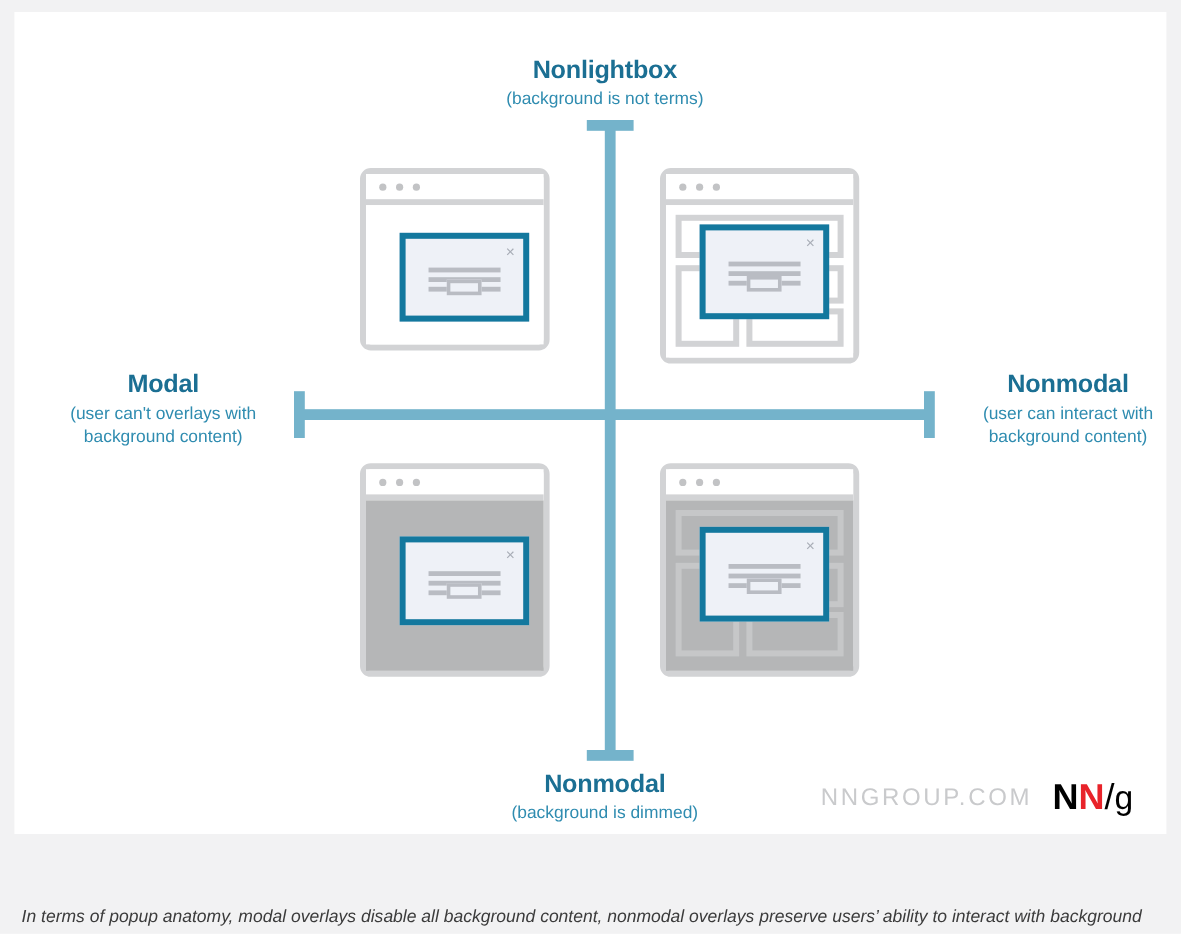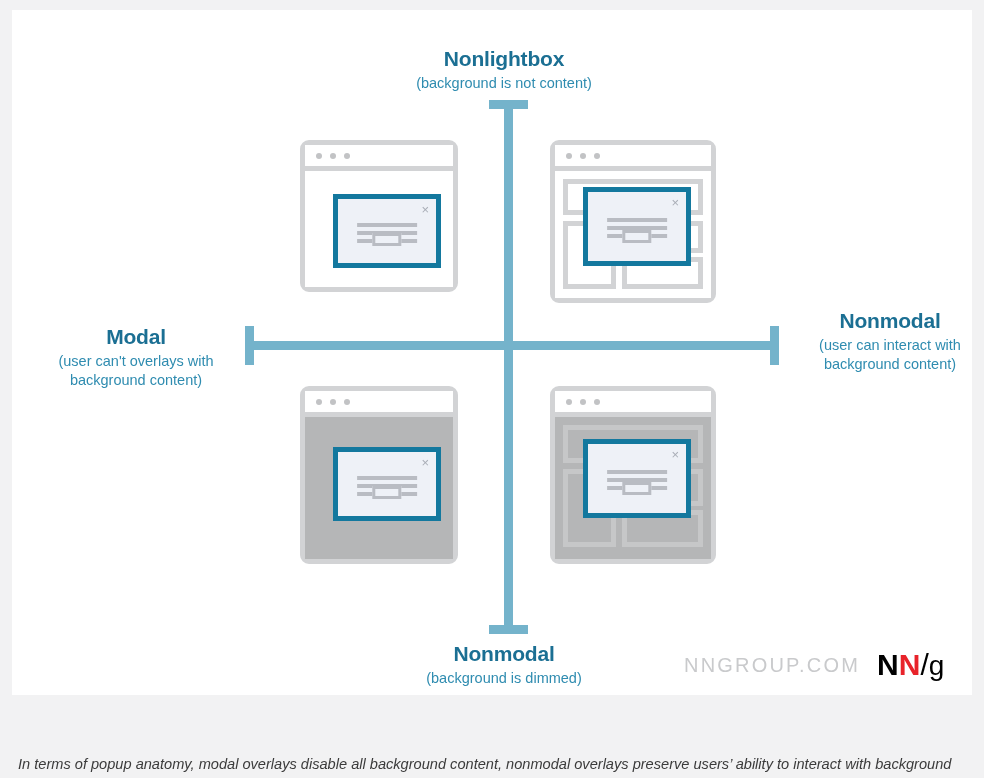--- a/index.html
+++ b/index.html
@@ -43,21 +43,21 @@
   .axis-label { position: absolute; text-align: center; color: #1f7fa3; }
   .axis-label .t {
     font-size: 21px; font-weight: bold; color: #1b6f93;
     letter-spacing: -0.2px; line-height: 26px;
   }
   .axis-label .s {
     font-size: 14.5px; color: #2f8cb0; line-height: 19px; margin-top: 2px;
   }
   .lbl-top    { left: 342px; top: 36px;  width: 300px; }
   .lbl-bottom { left: 342px; top: 631px; width: 300px; }
-  .lbl-left   { left: 18px;  top: 314px; width: 212px; }
+  .lbl-left   { left: 18px;  top: 298px; width: 212px; }
   .lbl-right  { left: 772px; top: 298px; width: 212px; }
 
   
   .browser { position: absolute; }
   .browser .frame {
     position: absolute; inset: 0;
     border: 5px solid #d2d3d5;
     border-radius: 9px;
     background: #ffffff;
   }
@@ -133,21 +133,21 @@
 
     <div class="axis-v"></div>
     <div class="axis-h"></div>
     <div class="cap cap-top"></div>
     <div class="cap cap-bottom"></div>
     <div class="cap cap-left"></div>
     <div class="cap cap-right"></div>
 
     <div class="axis-label lbl-top">
       <div class="t">Nonlightbox</div>
-      <div class="s">(background is not content)</div>
+      <div class="s">(background is not terms)</div>
     </div>
     <div class="axis-label lbl-bottom">
       <div class="t">Nonmodal</div>
       <div class="s">(background is dimmed)</div>
     </div>
     <div class="axis-label lbl-left">
       <div class="t">Modal</div>
       <div class="s" style="white-space:pre-line">(user can't overlays with
 background content)</div>
     </div>

